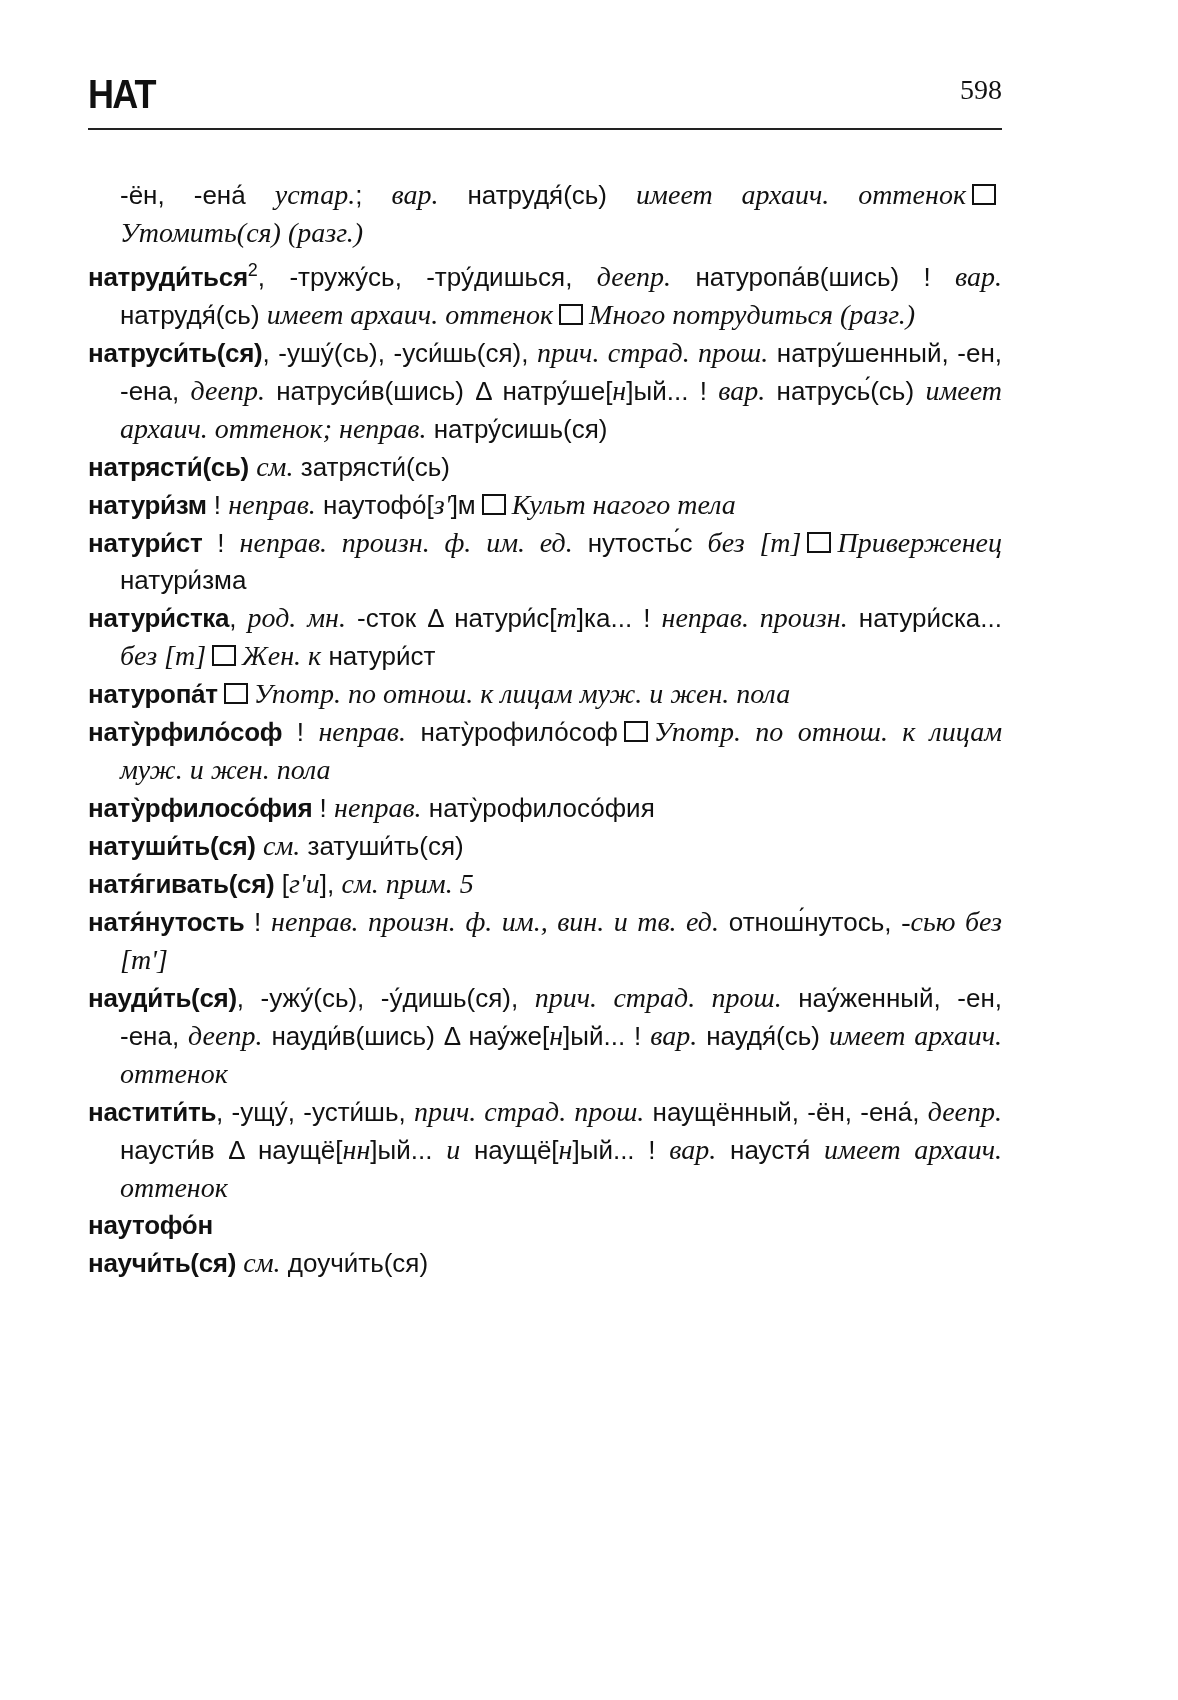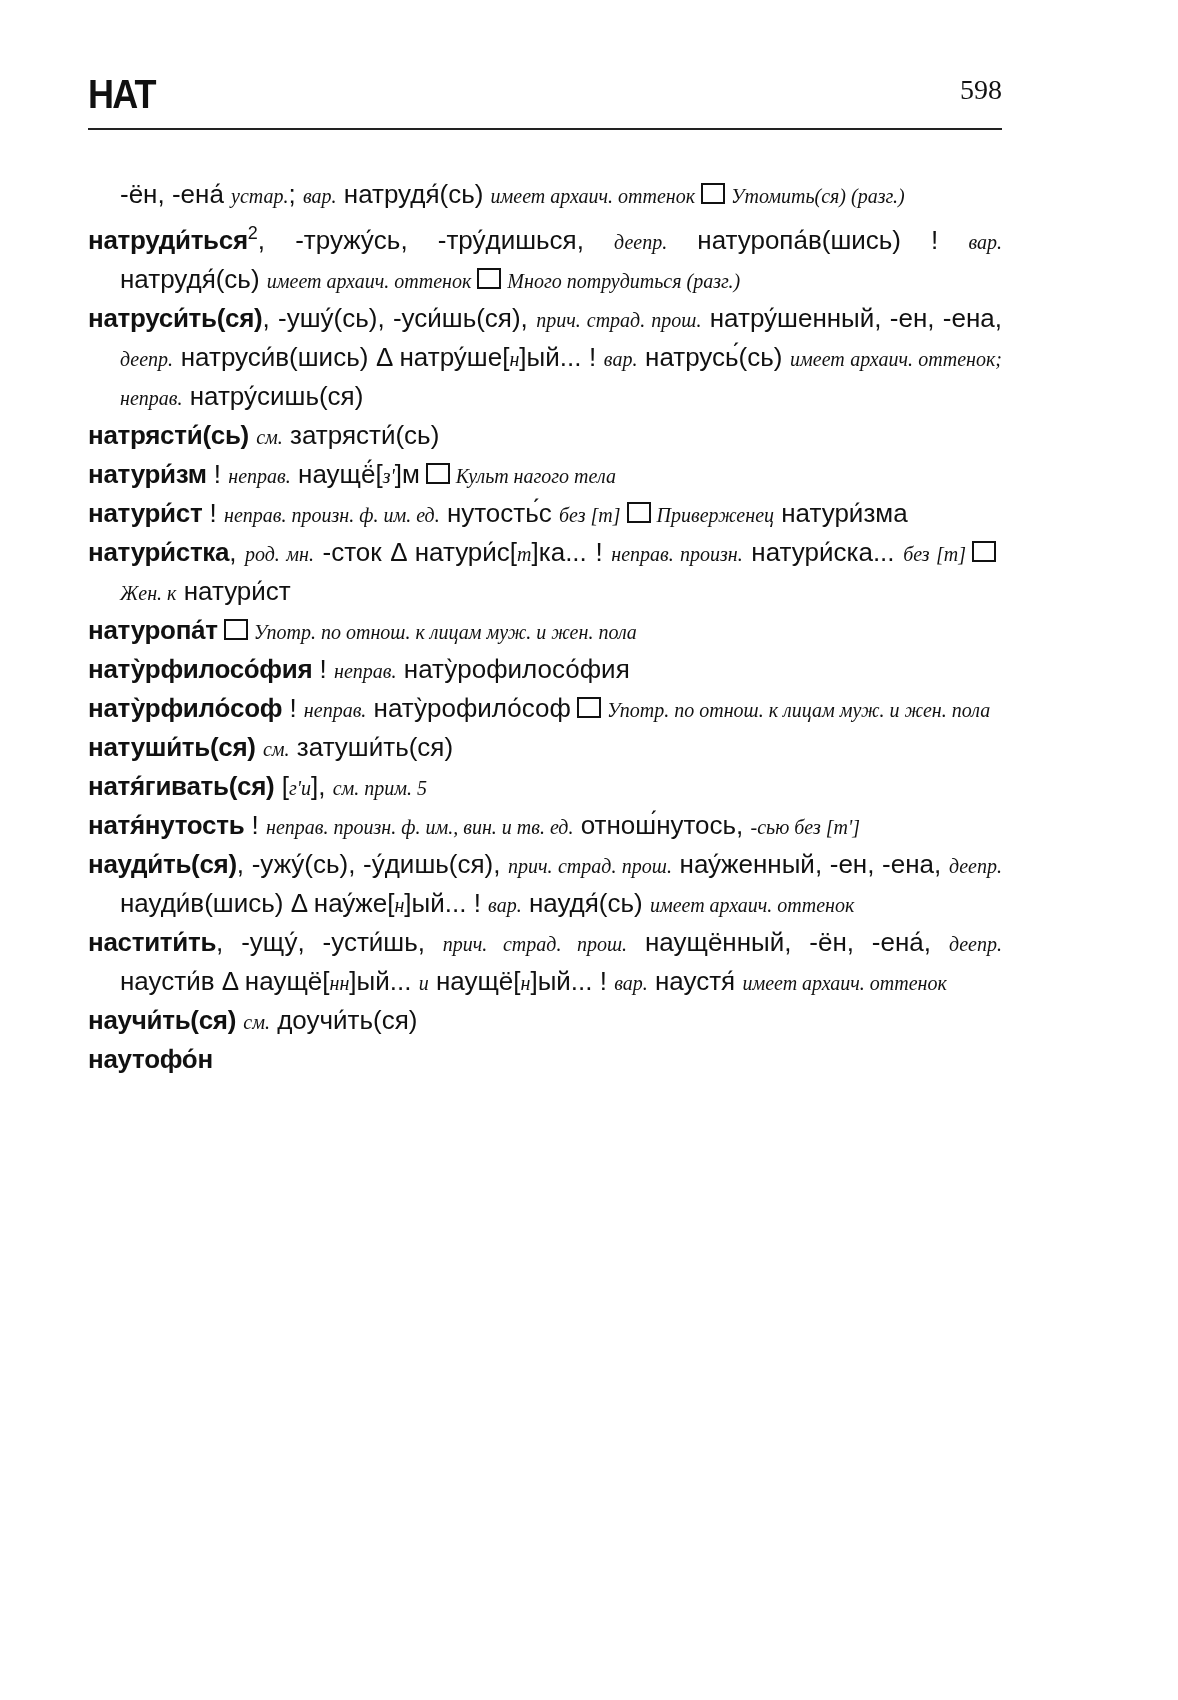--- a/index.html
+++ b/index.html
@@ -8,44 +8,44 @@
   .header { position: absolute; left: 88px; top: 72px; width: 914px; height: 56px; }
   .guide { position: absolute; left: 0; top: 0; font-family: "Liberation Sans", sans-serif;
            font-weight: bold; font-size: 40px; letter-spacing: -2px; transform: scaleX(0.9); transform-origin: left; }
   .pageno { position: absolute; right: 0; top: 2px; font-size: 28px; }
   .rule { position: absolute; left: 88px; top: 128px; width: 914px; height: 2px; background: #222; }
   .body { position: absolute; left: 88px; top: 176px; width: 914px;
           font-family: "Liberation Sans", sans-serif; font-size: 26px; line-height: 37px; }
   .entry { text-indent: -32px; padding-left: 32px; text-align: justify; margin: 0; }
   .entry.cont { padding-left: 32px; text-indent: 0; }
   .hw { font-weight: bold; letter-spacing: -0.3px; }
-  .it { font-family: "Liberation Serif", serif; font-style: italic; font-size: 20px; }
+  .it { font-family: "Liberation Serif", serif; font-style: italic; font-size: 28px; }
   .sq { display: inline-block; width: 20px; height: 17px; border: 2px solid #111; vertical-align: -1px; margin: 0 6px; }
   sup { font-size: 18px; }
 </style>
 </head>
 <body>
 
 <div class="header">
   <span class="guide">НАТ</span>
   <span class="pageno">598</span>
 </div>
 <div class="rule"></div>
 
 <div class="body" id="entries">
     <p class="entry cont"><span class="">-ён, -ена́ </span><span class="it">устар.</span><span class="">; </span><span class="it">вар.</span><span class=""> натрудя́(сь) </span><span class="it">имеет архаич. оттенок</span><span class="sq"></span><span class="it">Утомить(ся) (разг.)</span></p>
     <p class="entry"><span class="hw">натруди́ться</span><sup>2</sup><span class="">, -тружу́сь, -тру́дишься, </span><span class="it">деепр.</span><span class=""> натуропа́в(шись) ! </span><span class="it">вар.</span><span class=""> натрудя́(сь) </span><span class="it">имеет архаич. оттенок</span><span class="sq"></span><span class="it">Много потрудиться (разг.)</span></p>
     <p class="entry"><span class="hw">натруси́ть(ся)</span><span class="">, -ушу́(сь), -уси́шь(ся), </span><span class="it">прич. страд. прош.</span><span class=""> натру́шенный, -ен, -ена, </span><span class="it">деепр.</span><span class=""> натруси́в(шись) Δ натру́ше[</span><span class="it">н</span><span class="">]ый... ! </span><span class="it">вар.</span><span class=""> натрусь́(сь) </span><span class="it">имеет архаич. оттенок; неправ.</span><span class=""> натру́сишь(ся)</span></p>
     <p class="entry"><span class="hw">натрясти́(сь)</span><span class=""> </span><span class="it">см.</span><span class=""> затрясти́(сь)</span></p>
-    <p class="entry"><span class="hw">натури́зм</span><span class=""> ! </span><span class="it">неправ.</span><span class=""> наущё́[</span><span class="it">з'</span><span class="">]м</span><span class="sq"></span><span class="it">Культ нагого тела</span></p>
+    <p class="entry"><span class="hw">натури́зм</span><span class=""> ! </span><span class="it">неправ.</span><span class=""> наутофо́[</span><span class="it">з'</span><span class="">]м</span><span class="sq"></span><span class="it">Культ нагого тела</span></p>
     <p class="entry"><span class="hw">натури́ст</span><span class=""> ! </span><span class="it">неправ. произн. ф. им. ед.</span><span class=""> нутость́с </span><span class="it">без [т]</span><span class="sq"></span><span class="it">Приверженец</span><span class=""> натури́зма</span></p>
     <p class="entry"><span class="hw">натури́стка</span><span class="">, </span><span class="it">род. мн.</span><span class=""> -сток Δ натури́с[</span><span class="it">т</span><span class="">]ка... ! </span><span class="it">неправ. произн.</span><span class=""> натури́ска... </span><span class="it">без [т]</span><span class="sq"></span><span class="it">Жен. к</span><span class=""> натури́ст</span></p>
     <p class="entry"><span class="hw">натуропа́т</span><span class="sq"></span><span class="it">Употр. по отнош. к лицам муж. и жен. пола</span></p>
+    <p class="entry"><span class="hw">нату̀рфило́соф</span><span class=""> ! </span><span class="it">неправ.</span><span class=""> нату̀рофило́соф</span><span class="sq"></span><span class="it">Употр. по отнош. к лицам муж. и жен. пола</span></p>
     <p class="entry"><span class="hw">нату̀рфилосо́фия</span><span class=""> ! </span><span class="it">неправ.</span><span class=""> нату̀рофилосо́фия</span></p>
-    <p class="entry"><span class="hw">нату̀рфило́соф</span><span class=""> ! </span><span class="it">неправ.</span><span class=""> нату̀рофило́соф</span><span class="sq"></span><span class="it">Употр. по отнош. к лицам муж. и жен. пола</span></p>
     <p class="entry"><span class="hw">натуши́ть(ся)</span><span class=""> </span><span class="it">см.</span><span class=""> затуши́ть(ся)</span></p>
     <p class="entry"><span class="hw">натя́гивать(ся)</span><span class=""> [</span><span class="it">г'и</span><span class="">], </span><span class="it">см. прим. 5</span></p>
     <p class="entry"><span class="hw">натя́нутость</span><span class=""> ! </span><span class="it">неправ. произн. ф. им., вин. и тв. ед.</span><span class=""> отнош́нутось, </span><span class="it">-сью без [т']</span></p>
     <p class="entry"><span class="hw">науди́ть(ся)</span><span class="">, -ужу́(сь), -у́дишь(ся), </span><span class="it">прич. страд. прош.</span><span class=""> нау́женный, -ен, -ена, </span><span class="it">деепр.</span><span class=""> науди́в(шись) Δ нау́же[</span><span class="it">н</span><span class="">]ый... ! </span><span class="it">вар.</span><span class=""> наудя́(сь) </span><span class="it">имеет архаич. оттенок</span></p>
     <p class="entry"><span class="hw">настити́ть</span><span class="">, -ущу́, -усти́шь, </span><span class="it">прич. страд. прош.</span><span class=""> наущённый, -ён, -ена́, </span><span class="it">деепр.</span><span class=""> наусти́в Δ наущё[</span><span class="it">нн</span><span class="">]ый... </span><span class="it">и</span><span class=""> наущё[</span><span class="it">н</span><span class="">]ый... ! </span><span class="it">вар.</span><span class=""> наустя́ </span><span class="it">имеет архаич. оттенок</span></p>
+    <p class="entry"><span class="hw">наутофо́н</span></p>
     <p class="entry"><span class="hw">научи́ть(ся)</span><span class=""> </span><span class="it">см.</span><span class=""> доучи́ть(ся)</span></p>
-    <p class="entry"><span class="hw">наутофо́н</span></p>
   </div>
 
 </body></html>

